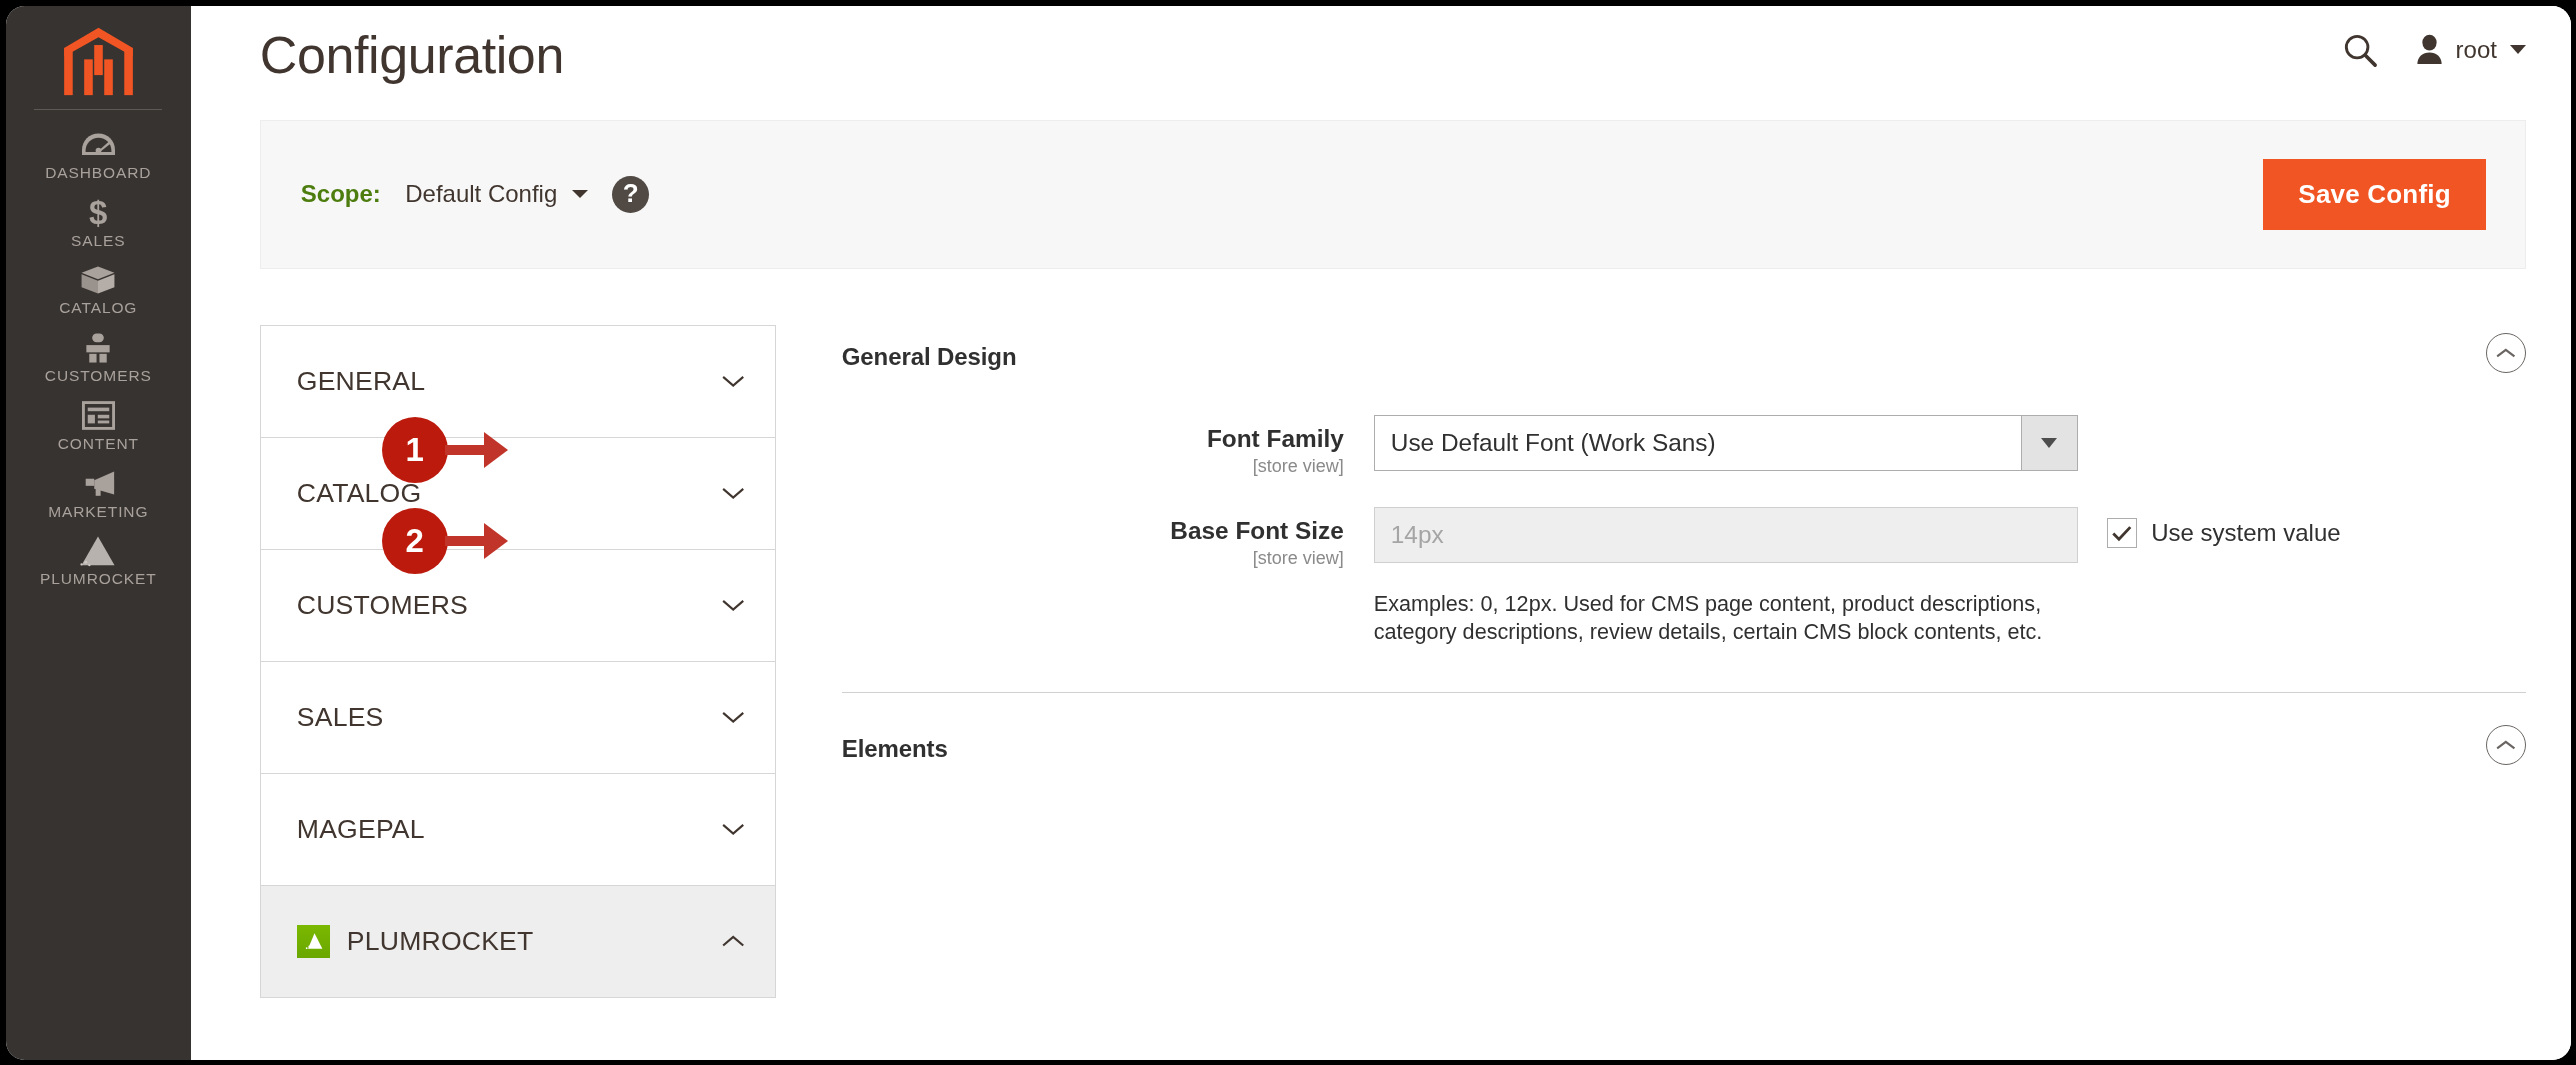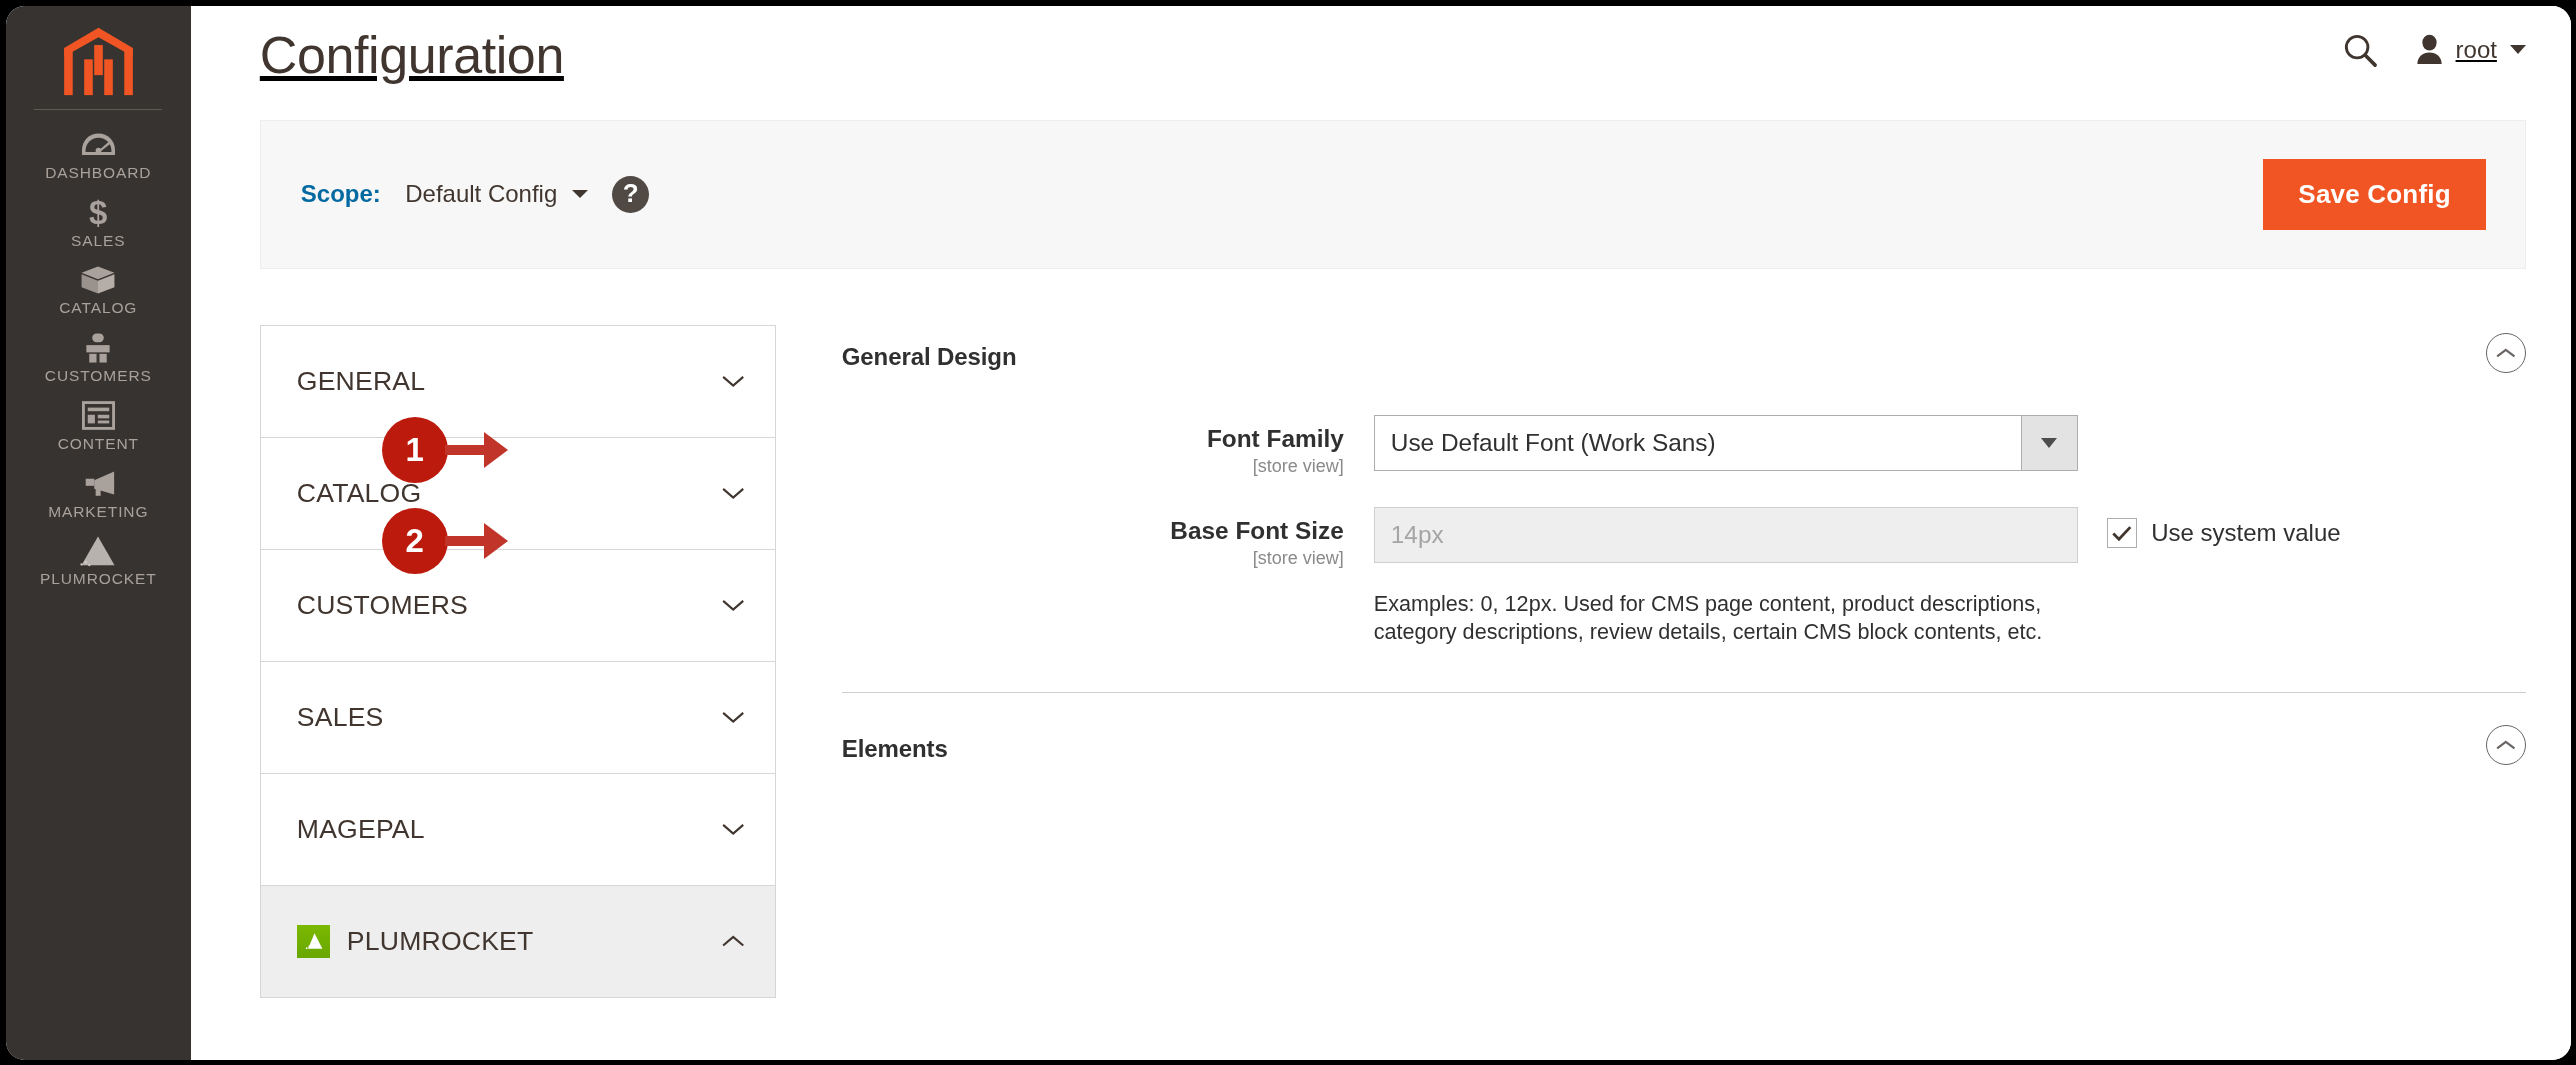--- a/index.html
+++ b/index.html
@@ -72,21 +72,20 @@
     overflow: hidden;
   }
 
   .page-header {
     height: 114px;
     display: flex;
     align-items: flex-start;
     justify-content: space-between;
     padding: 0 45px 0 69px;
     position: relative;
-    text-decoration: underline;
   }
   .page-title {
     font-size: 52px;
     color: #41362f;
     font-weight: 400;
     line-height: 1;
     margin-top: 23px;
     letter-spacing: -0.4px;
   }
   .header-right {
@@ -120,21 +119,21 @@
     height: 149px;
     background: #f7f7f7;
     border: 0.7px solid #ededed;
     display: flex;
     align-items: center;
     justify-content: space-between;
     padding: 0 39px 0 40px;
   }
   .scope-left { display: flex; align-items: center; gap: 24.4px; }
   .scope-label {
-    font-size: 24px; font-weight: bold; color: #0369a1;
+    font-size: 24px; font-weight: bold; color: #4d7c0f;
   }
   .scope-select {
     display: flex; align-items: center; gap: 14.4px;
     cursor: pointer;
   }
   .scope-value { font-size: 24px; color: #41362f; }
   .scope-caret {
     width: 0; height: 0;
     border-left: 8px solid transparent;
     border-right: 8px solid transparent;

